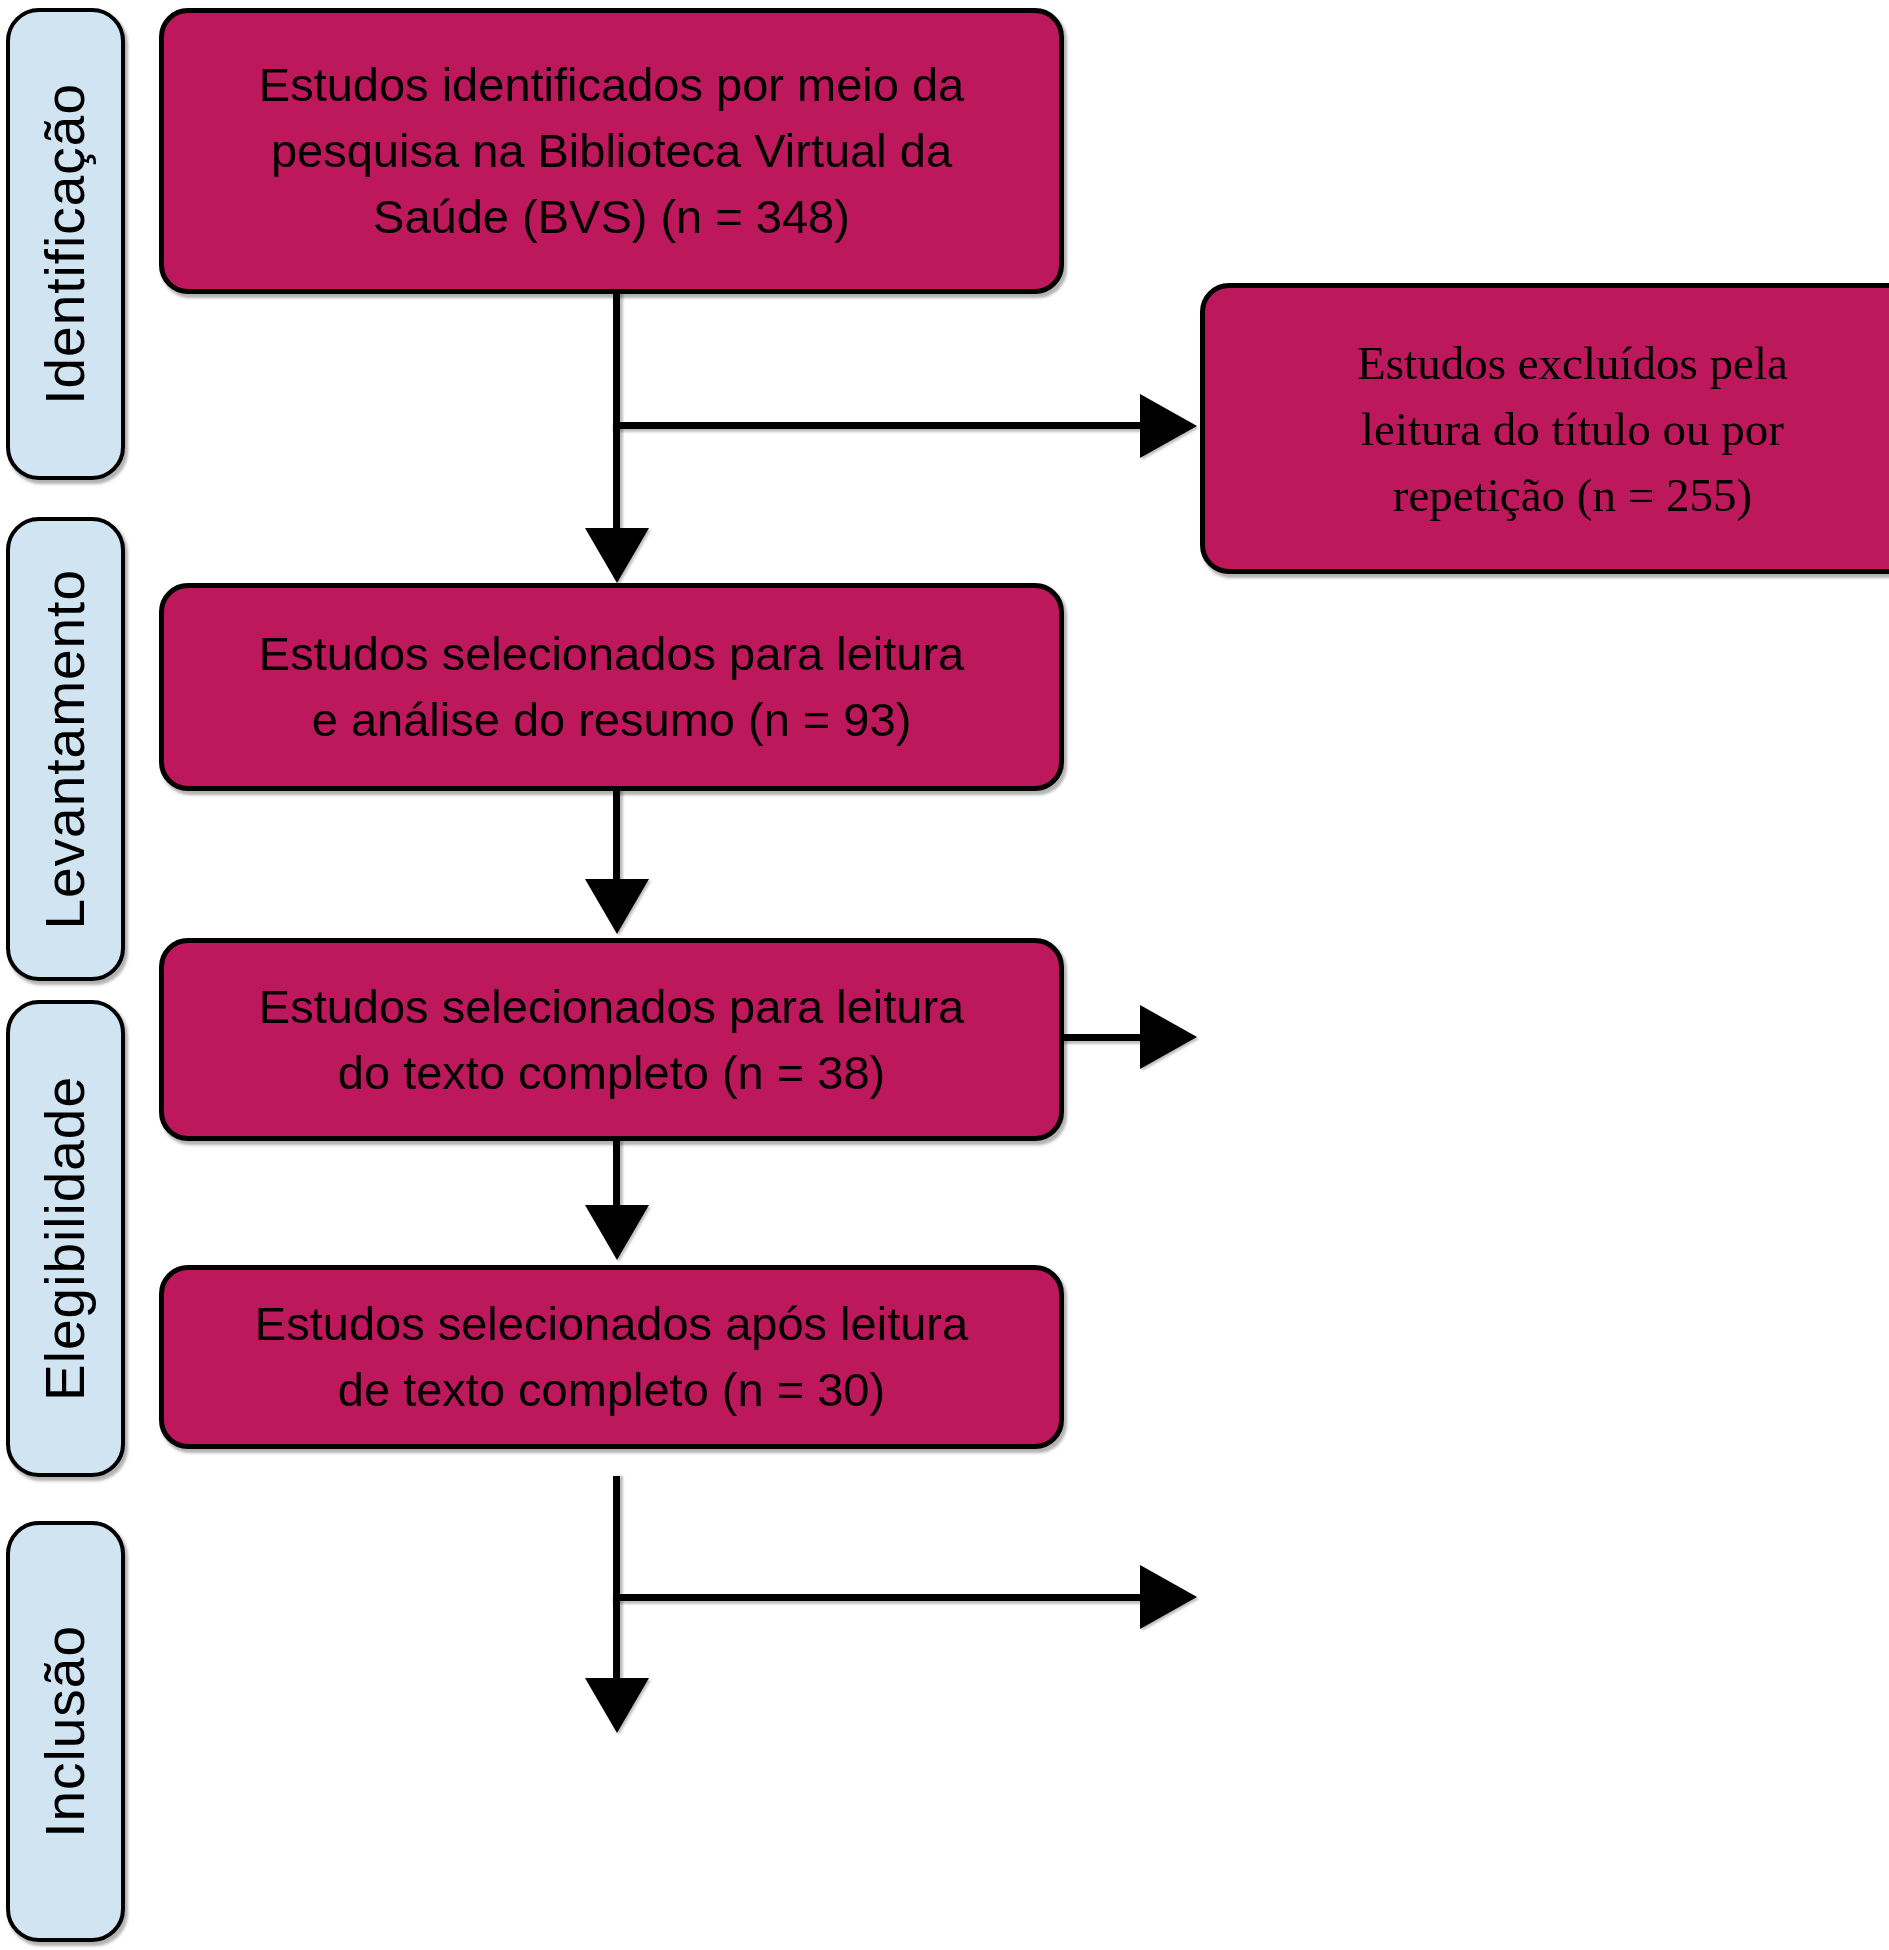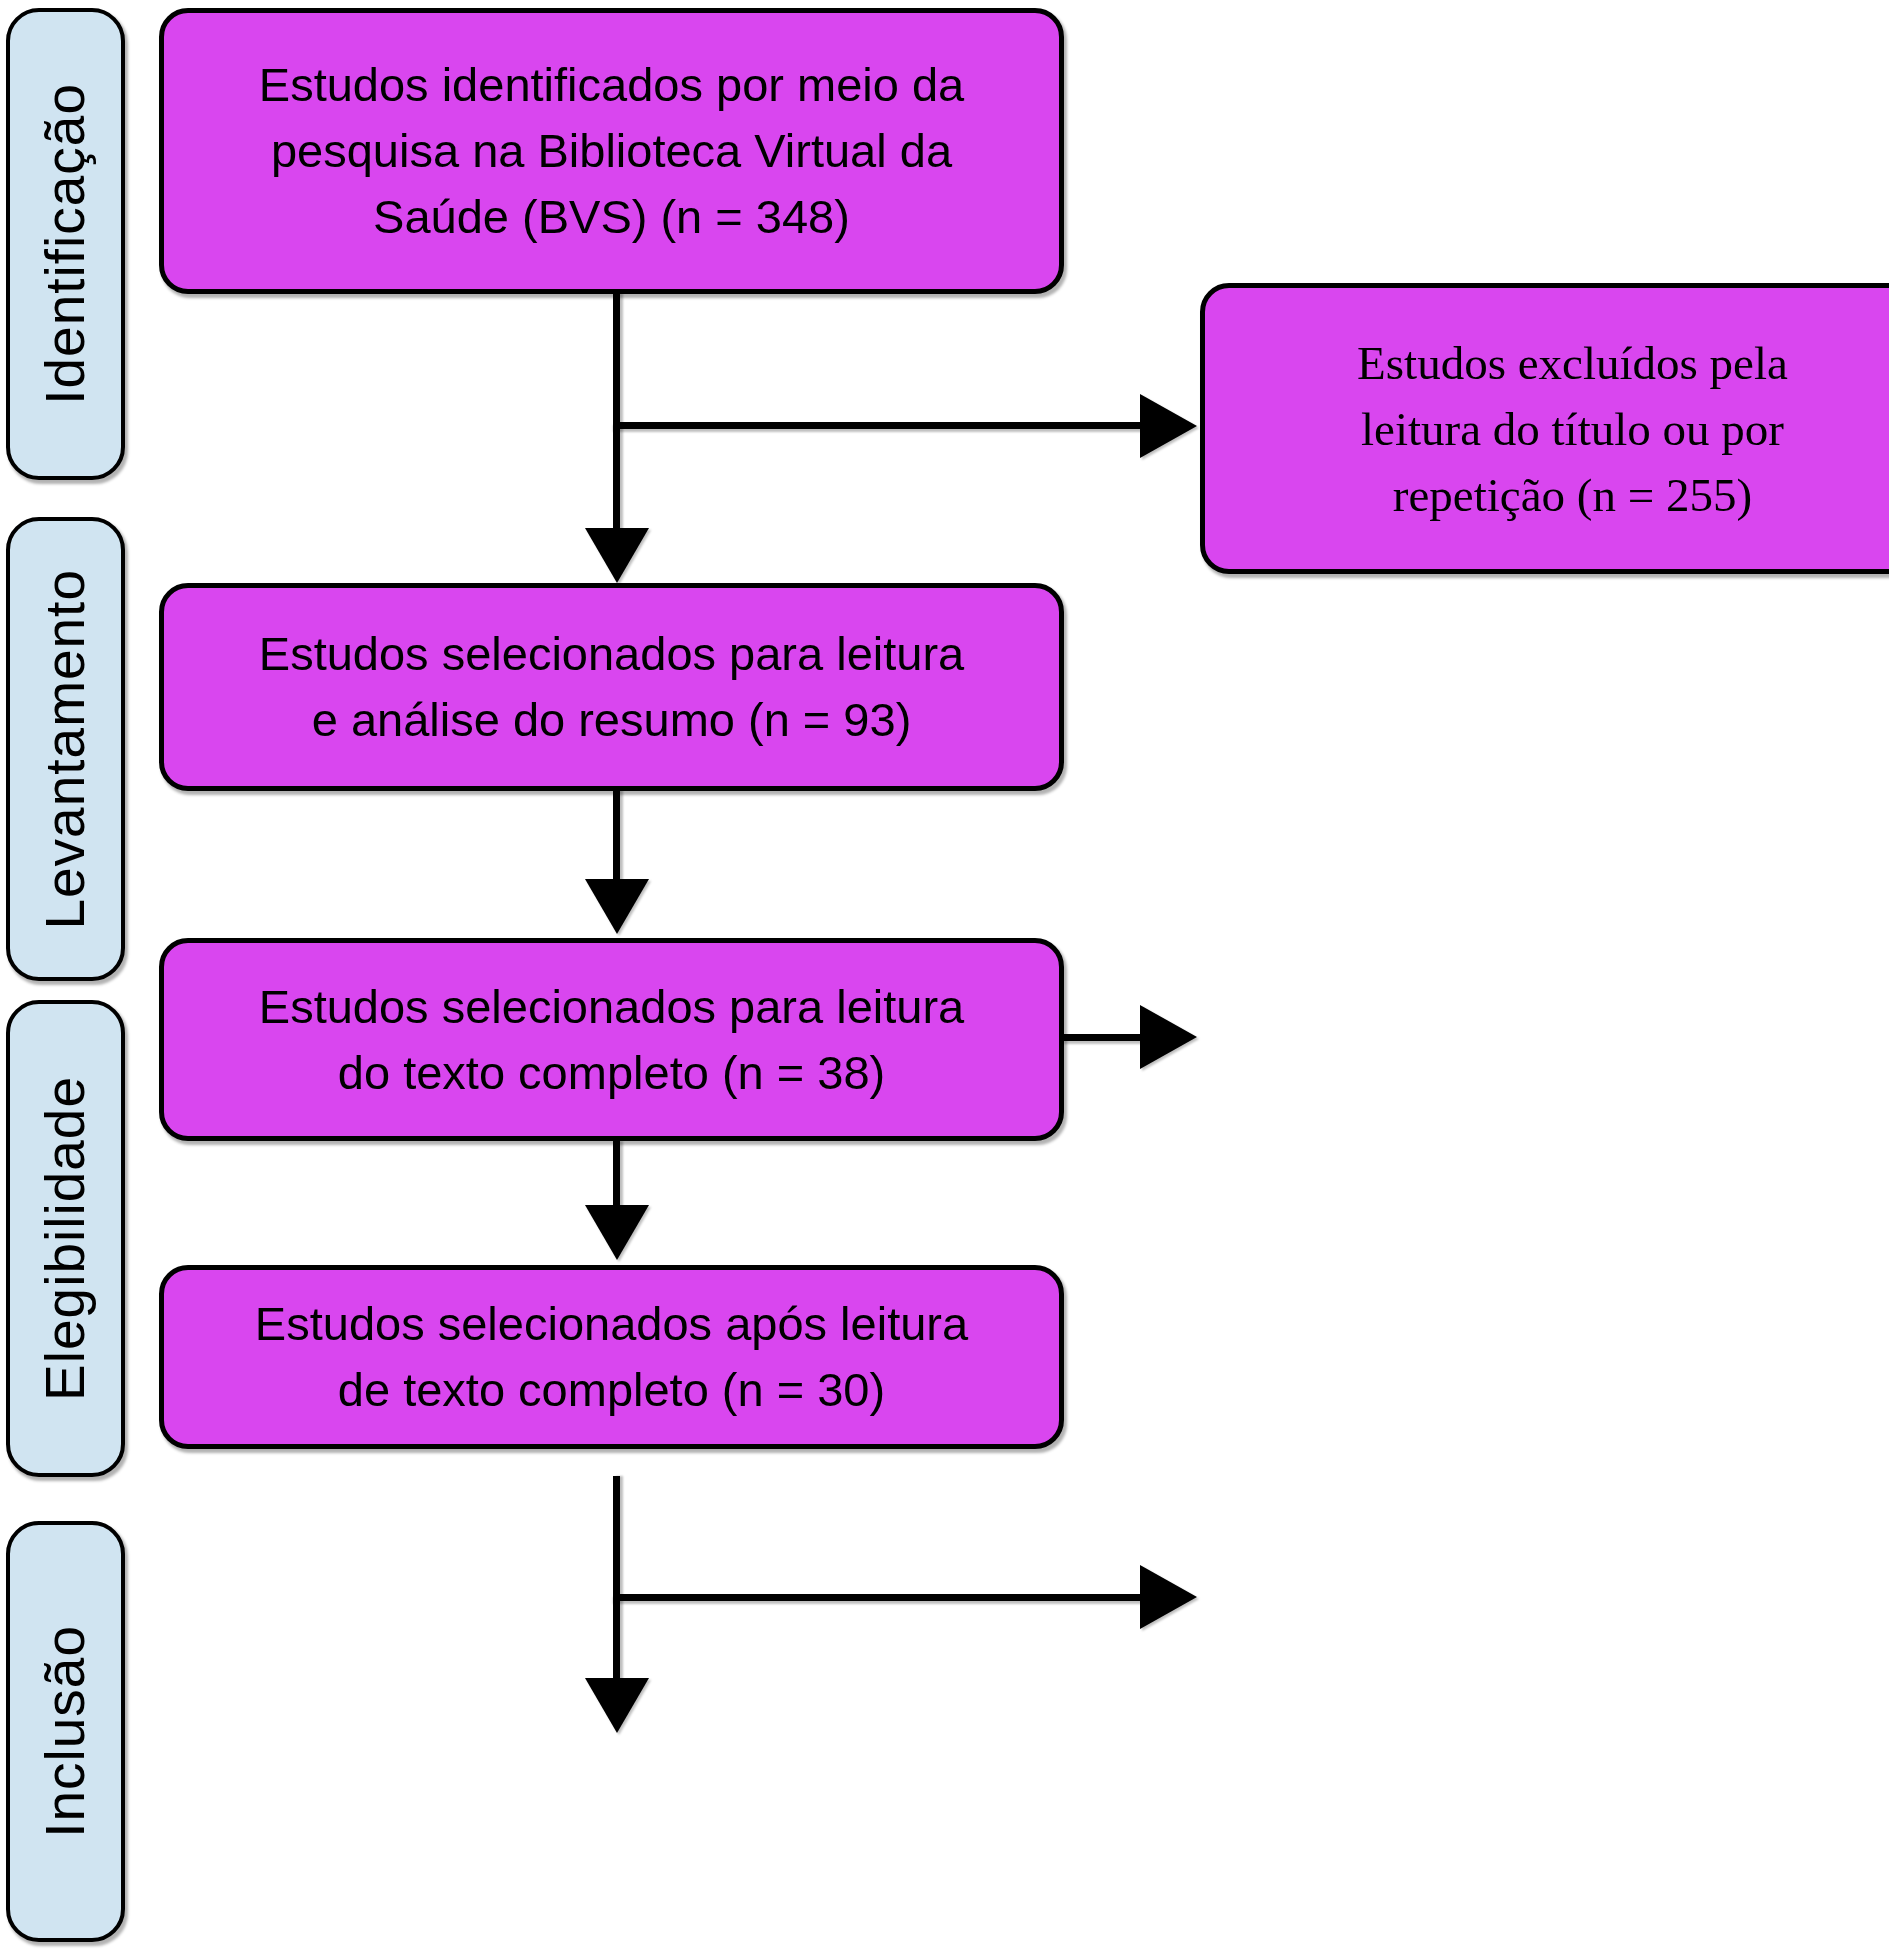--- a/index.html
+++ b/index.html
@@ -24,21 +24,21 @@
   .stage-text{
     writing-mode:vertical-rl;
     transform:rotate(180deg);
     font-size:55px;
     letter-spacing:1px;
     white-space:nowrap;
   }
   
   .fbox{
     position:absolute;
-    background:#d946ef;
+    background:#be185d;
     border:5.9px solid #000;
     border-radius:29px;
     box-sizing:border-box;
     display:flex;align-items:center;justify-content:center;
     text-align:center;
     font-size:47px;line-height:66px;
     white-space:pre-line;
     box-shadow:2.9px 3.9px 2.9px rgba(0,0,0,.30);
     padding:5.9px 9.8px;
   }

